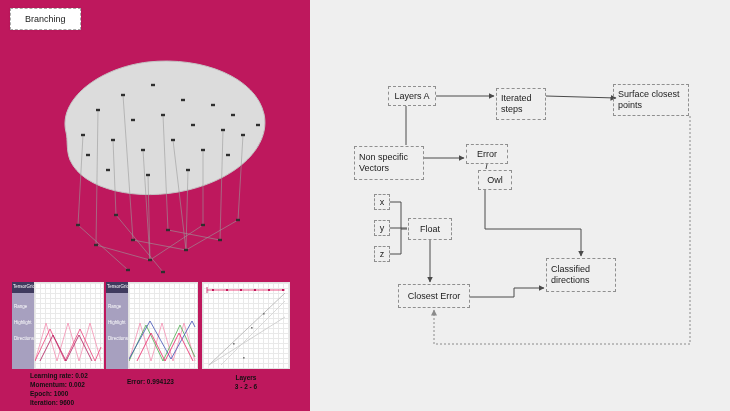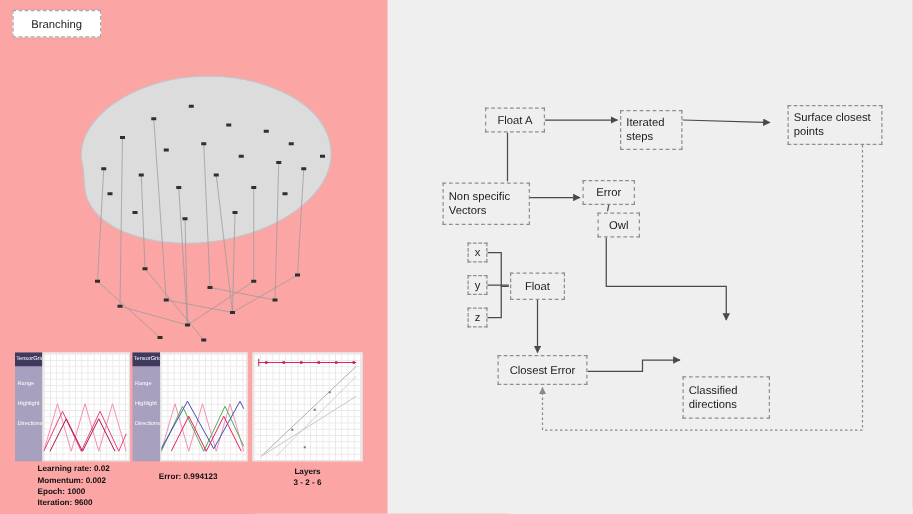--- a/index.html
+++ b/index.html
@@ -1,17 +1,17 @@
 <!DOCTYPE html>
 <html><head>
 <meta charset="utf-8">
 <style>
   html,body{margin:0;padding:0;}
   body{font-family:"Liberation Sans",sans-serif;background:#fff;}
-  .screen{position:relative;width:730px;height:411px;overflow:hidden;background:#fca5a5;text-decoration:underline;}
+  .screen{position:relative;width:730px;height:411px;overflow:hidden;background:#be185d;text-decoration:underline;}
 
   
   .branching{position:absolute;left:10px;top:8px;border:1px dashed #a8a8a8;background:#fff;
              padding:5px 14px;font-size:9px;color:#222;box-shadow:0 0 2px rgba(0,0,0,.08);}
   .viewport{position:absolute;left:28px;top:40px;width:258px;height:242px;}
 
   .panel{position:absolute;top:282px;height:87px;display:flex;box-sizing:border-box;}
   .panel .side{width:22px;background:#a7a0bf;position:relative;flex:0 0 22px;}
   .panel .chip{display:block;background:#3f3a5e;color:#fff;font-size:4.5px;line-height:1.1;
                padding:3px 1px;overflow:hidden;white-space:nowrap;}
@@ -208,28 +208,28 @@
         <path d="M80,254 L91,254 L91,229"></path>
         <path d="M120,240 L120,282" marker-end="url(#arrow)"></path>
         <path d="M160,297 L204,297 L204,288 L234,288" marker-end="url(#arrow)"></path>
       </g>
       <g fill="none" stroke="#8a8a8a" stroke-width="1" stroke-dasharray="2,2">
         <path d="M380,116 L380,344 L124,344 L124,310" marker-end="url(#arrow2)"></path>
       </g>
     </svg>
 
     <div class="node center" style="left:78px;top:86px;width:48px;height:20px;">
-      <span>Float A</span>
+      <span>Layers A</span>
     </div>
 
     <div class="node" style="left:186px;top:88px;width:50px;height:32px;">
       <span>Iterated steps</span>
     </div>
 
-    <div class="node" style="left:320px;top:84px;width:76px;height:32px;">
+    <div class="node" style="left:303px;top:84px;width:76px;height:32px;">
       <span>Surface closest points</span>
     </div>
 
     <div class="node" style="left:44px;top:146px;width:70px;height:34px;">
       <span>Non specific Vectors</span>
     </div>
 
     <div class="node center" style="left:156px;top:144px;width:42px;height:20px;">
       <span>Error</span>
     </div>
@@ -245,21 +245,21 @@
       <span>y</span>
     </div>
     <div class="node center" style="left:64px;top:246px;width:16px;height:16px;">
       <span>z</span>
     </div>
 
     <div class="node center" style="left:98px;top:218px;width:44px;height:22px;">
       <span>Float</span>
     </div>
 
-    <div class="node" style="left:236px;top:258px;width:70px;height:34px;margin-top:43px;">
+    <div class="node" style="left:236px;top:258px;width:70px;height:34px;">
       <span>Classified directions</span>
     </div>
 
     <div class="node center" style="left:88px;top:284px;width:72px;height:24px;">
       <span>Closest Error</span>
     </div>
 
   </div>
 </div>
 

